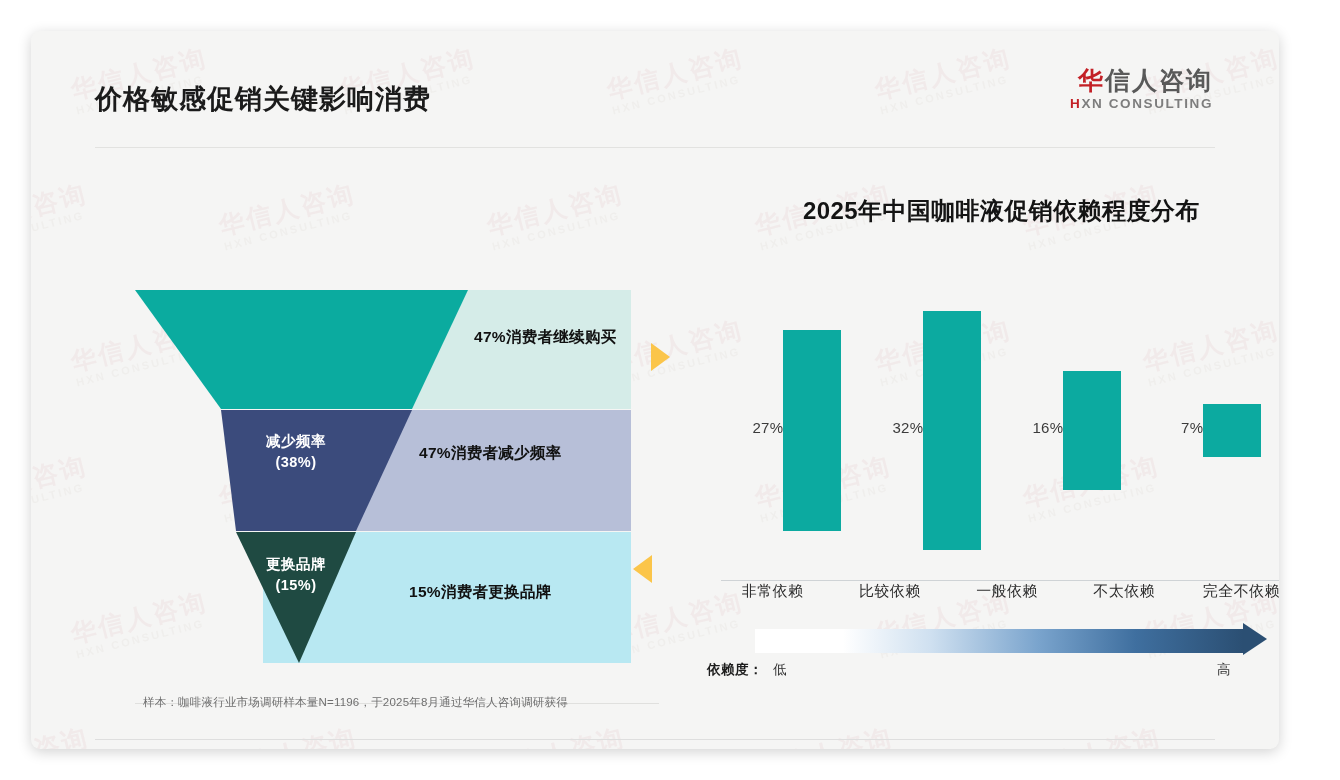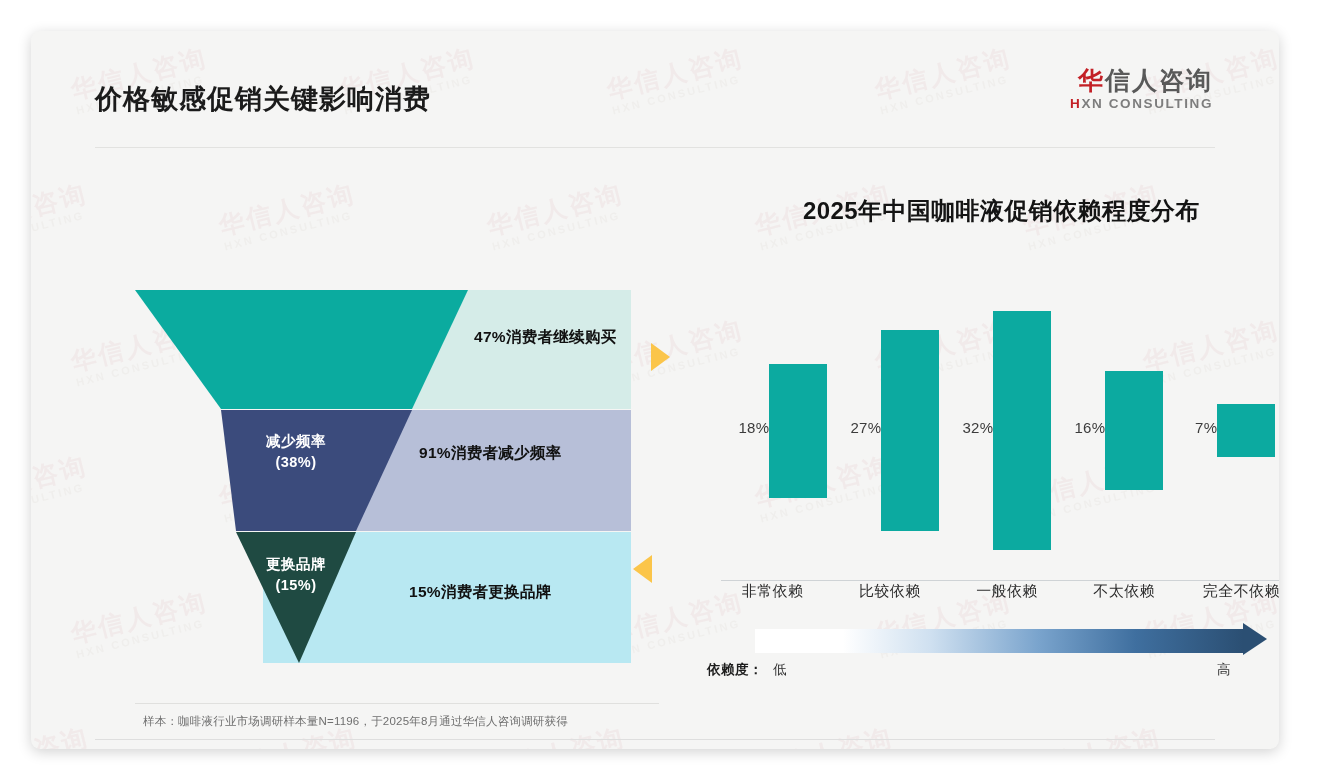--- a/index.html
+++ b/index.html
@@ -67,21 +67,21 @@
   .grad-bar{position:absolute;left:48px;top:2px;width:488px;height:24px;
     background:linear-gradient(to right,#ffffff 0%,#ffffff 18%,#cfe0f0 36%,#7aa4cd 58%,#3f6f9f 78%,#2b4f73 100%);}
   .grad-arrow{position:absolute;left:536px;top:-4px;width:0;height:0;
     border-top:16px solid transparent;border-bottom:16px solid transparent;border-left:24px solid #2b4f73;}
   .grad-label{position:absolute;left:0;top:34px;font-size:13.5px;font-weight:700;color:#1e1e1e;letter-spacing:0.5px;}
   .grad-low{position:absolute;left:66px;top:34px;font-size:13.5px;color:#303030;}
   .grad-high{position:absolute;left:510px;top:34px;font-size:13.5px;color:#303030;}
 
   
   .note-rule{position:absolute;left:104px;top:672px;width:524px;height:1px;background:#e0e0de;z-index:3;}
-  .note{position:absolute;left:112px;top:683px;font-size:11.5px;color:#6f6f6f;letter-spacing:0.2px;z-index:3;text-align:right;}
+  .note{position:absolute;left:112px;top:664px;font-size:11.5px;color:#6f6f6f;letter-spacing:0.2px;z-index:3;text-align:right;}
   .footer-rule{position:absolute;left:64px;right:64px;top:708px;height:1px;background:#dedede;z-index:3;}
 </style>
 </head>
 <body>
 
 <div class="slide">
 
   <div class="watermark-layer" id="wm-layer">
       <div class="wm" style="left: 40px; top: 30px;">
         <span class="wm-cn">华信人咨询</span>
@@ -230,33 +230,29 @@
     <div class="funnel-label" style="left:185px;top:400px;width:160px;">
       <span>减少频率</span><br>
       <span>(38%)</span>
     </div>
     <div class="funnel-label" style="left:185px;top:523px;width:160px;">
       <span>更换品牌</span><br>
       <span>(15%)</span>
     </div>
 
     <div class="funnel-side" style="left:443px;top:296px;">47%消费者继续购买</div>
-    <div class="funnel-side" style="left:388px;top:412px;">91%消费者减少频率</div>
+    <div class="funnel-side" style="left:388px;top:412px;">47%消费者减少频率</div>
     <div class="funnel-side" style="left:378px;top:551px;">15%消费者更换品牌</div>
 
     <div class="tri tri-right" style="left:620px;top:312px;"></div>
     <div class="tri tri-left" style="left:602px;top:524px;"></div>
   </div>
 
   <div class="chart">
     <div class="bars" id="bars">
-        <div class="bar-slot">
-          <div class="bar-val">18%</div>
-          <div class="bar-rect" style="height: 134px; background: rgb(12, 170, 160);"></div>
-        </div>
         <div class="bar-slot">
           <div class="bar-val">27%</div>
           <div class="bar-rect" style="height: 201px; background: rgb(12, 170, 160);"></div>
         </div>
         <div class="bar-slot">
           <div class="bar-val">32%</div>
           <div class="bar-rect" style="height: 238.222px; background: rgb(12, 170, 160);"></div>
         </div>
         <div class="bar-slot">
           <div class="bar-val">16%</div>

